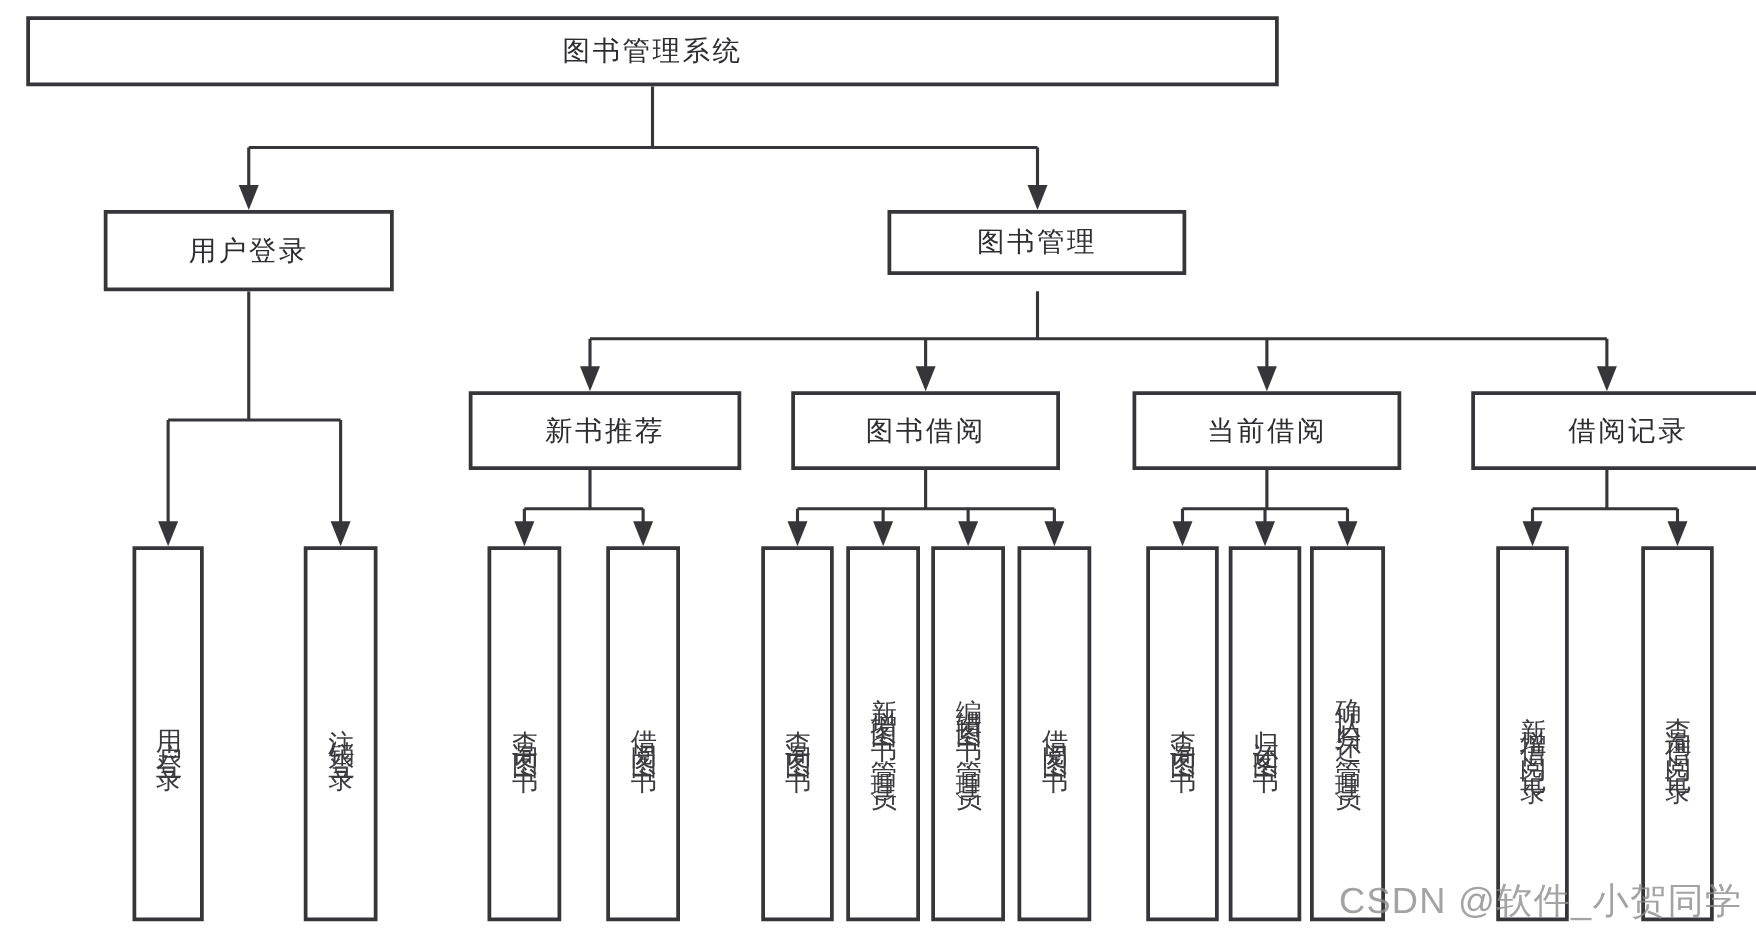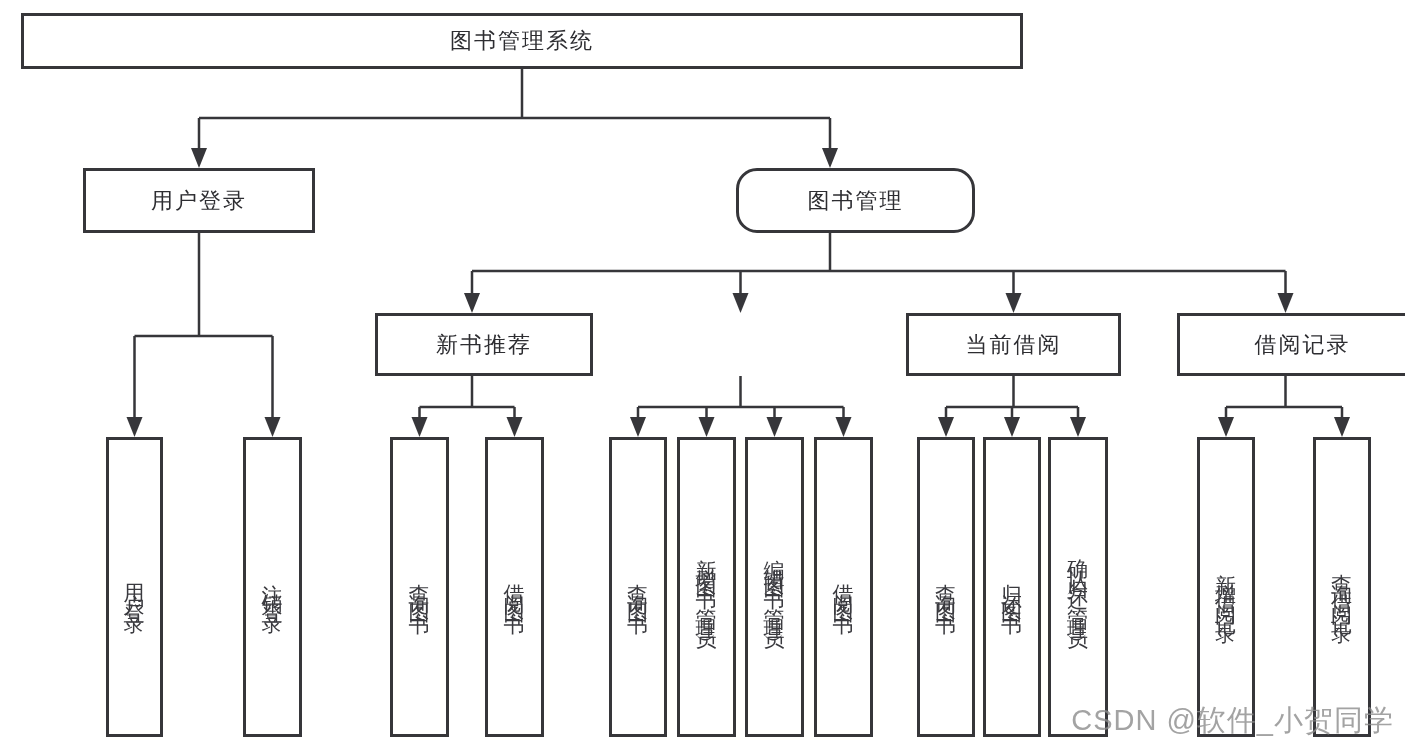--- a/index.html
+++ b/index.html
@@ -83,26 +83,29 @@
     </g>
   </svg>
 
   <div class="node hnode" style="left:21px;top:13px;width:1002px;height:56px;">
     <span>图书管理系统</span>
   </div>
 
   <div class="node hnode" style="left:83px;top:168px;width:232px;height:65px;">
     <span>用户登录</span>
   </div>
-  <div class="node hnode" style="left:736px;top:168px;width:239px;height:65px;border-radius:21px;">
+  <div class="node hnode" style="left:710px;top:168px;width:239px;height:52px;">
     <span>图书管理</span>
   </div>
 
   <div class="node hnode" style="left:375px;top:313px;width:218px;height:63px;">
     <span>新书推荐</span>
+  </div>
+  <div class="node hnode" style="left:633px;top:313px;width:215px;height:63px;">
+    <span>图书借阅</span>
   </div>
   <div class="node hnode" style="left:906px;top:313px;width:215px;height:63px;">
     <span>当前借阅</span>
   </div>
   <div class="node hnode" style="left:1177px;top:313px;width:251px;height:63px;justify-content:center;">
     <span>借阅记录</span>
   </div>
 
   <div class="node vnode" style="left:106px;top:437px;width:57px;height:300px;">
     <span>用户登录</span>

